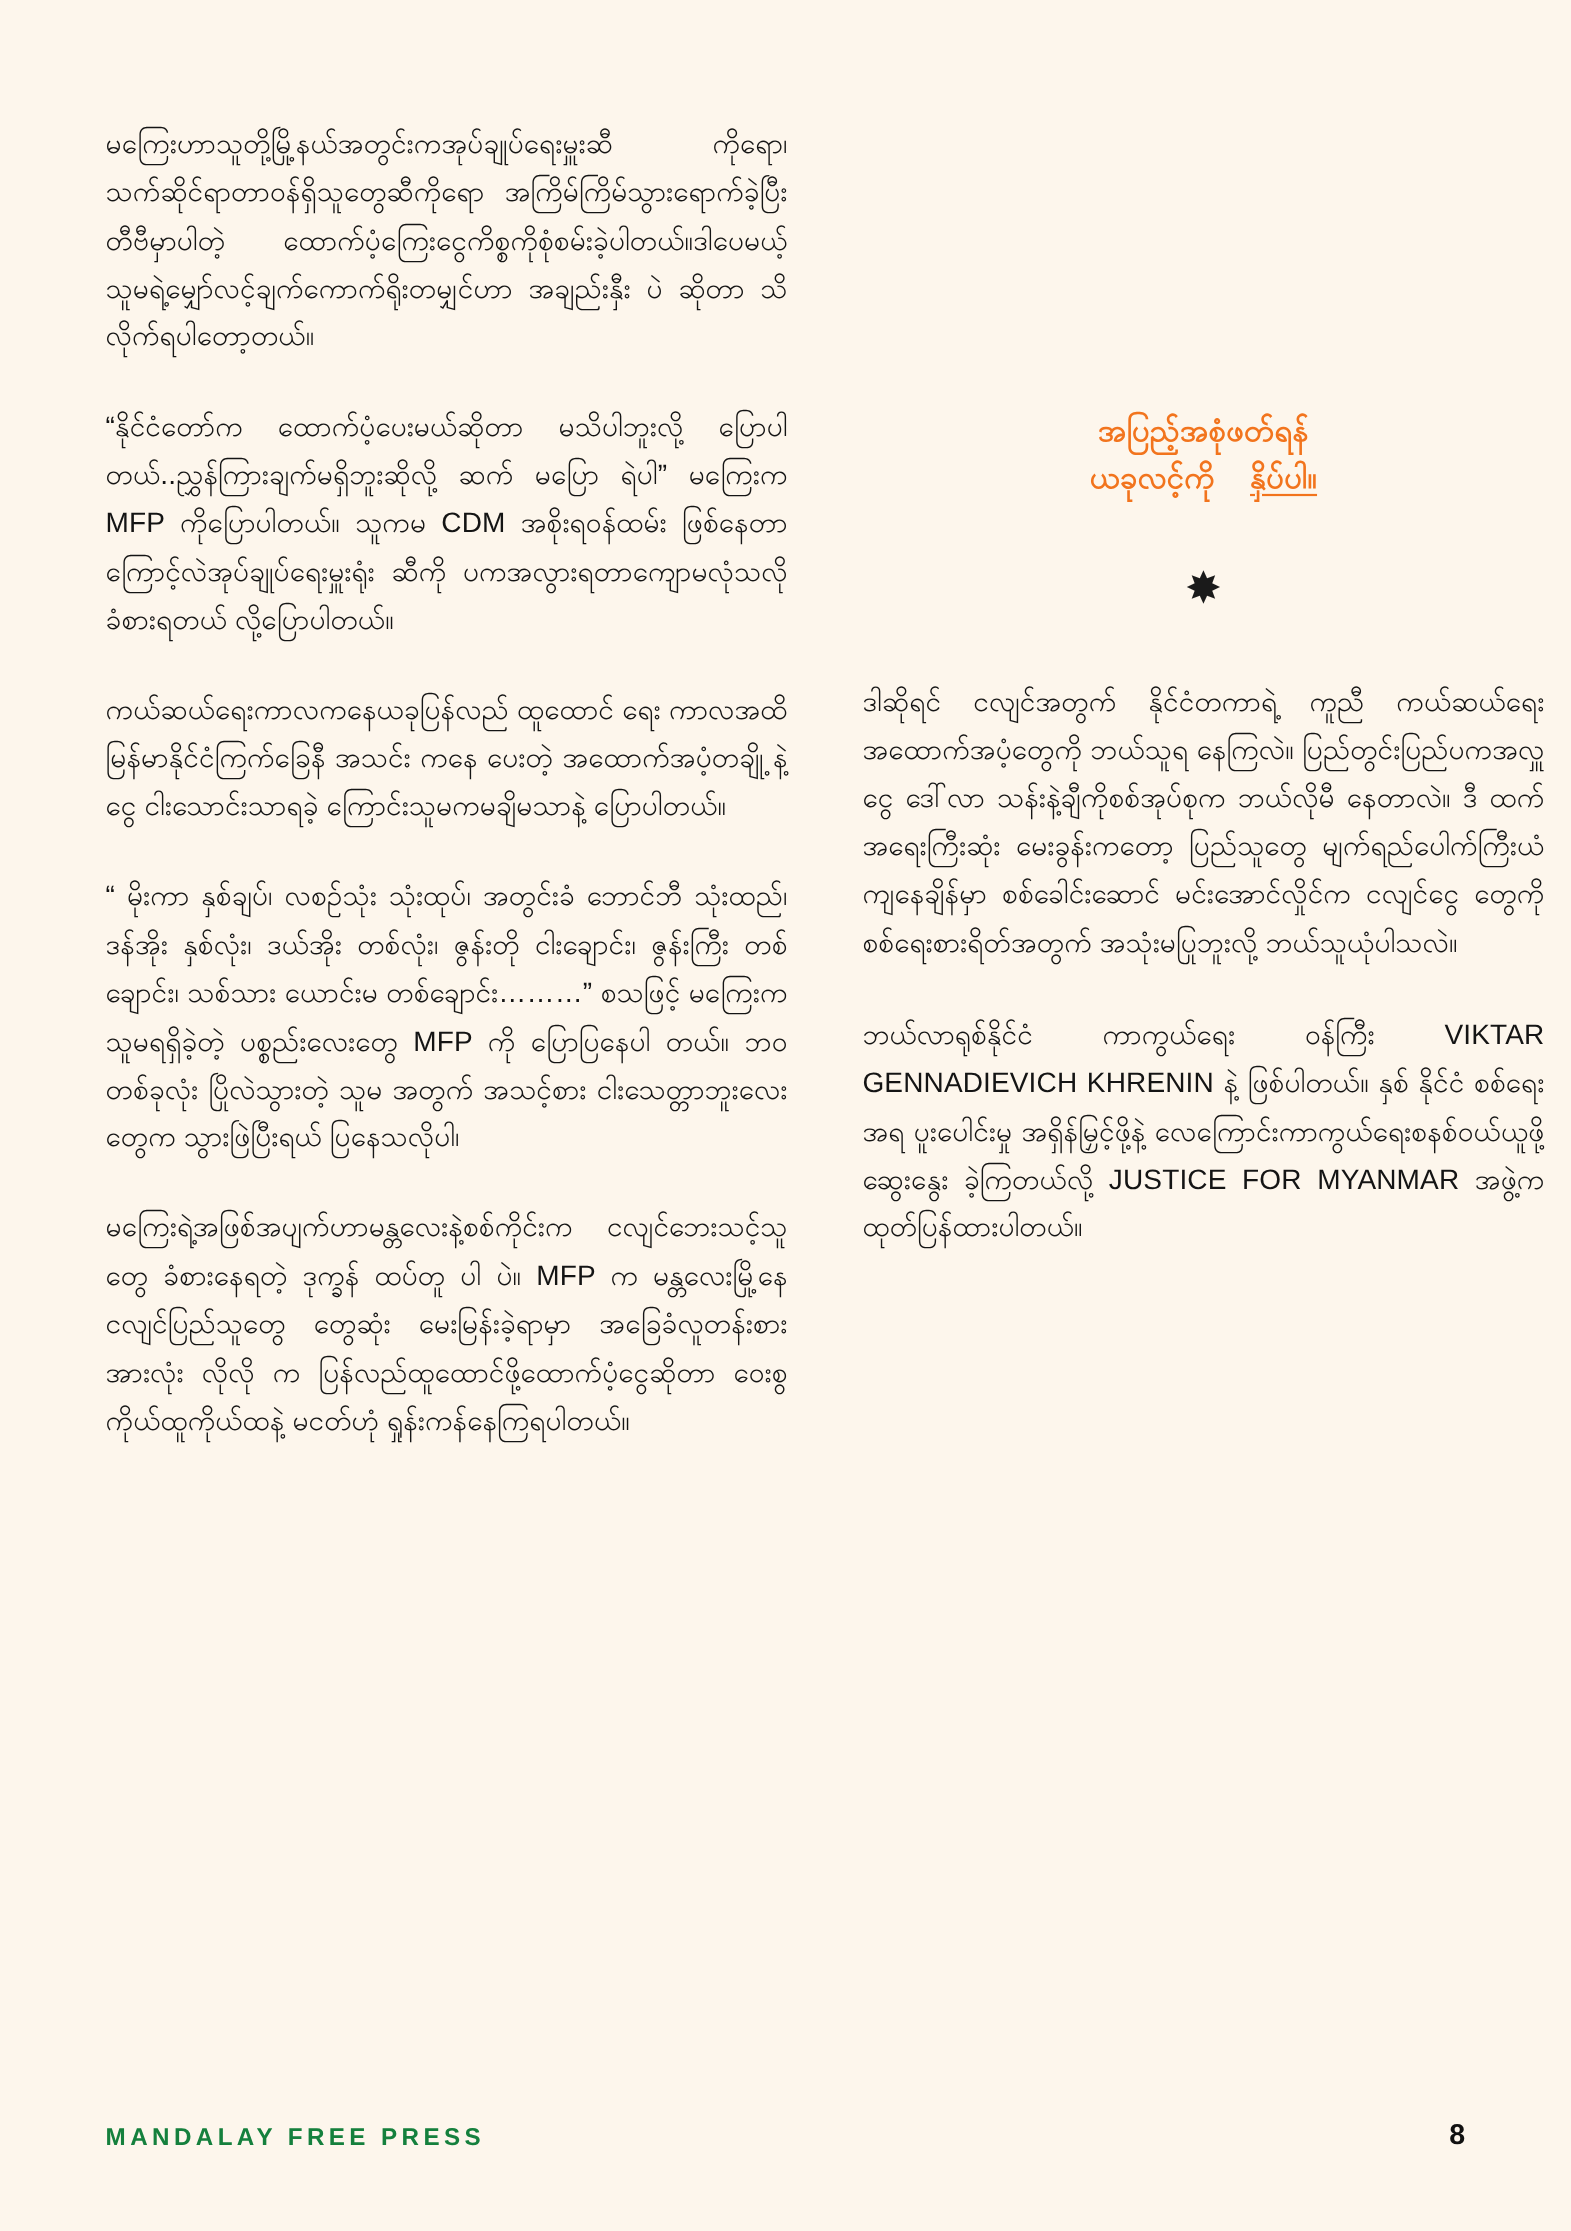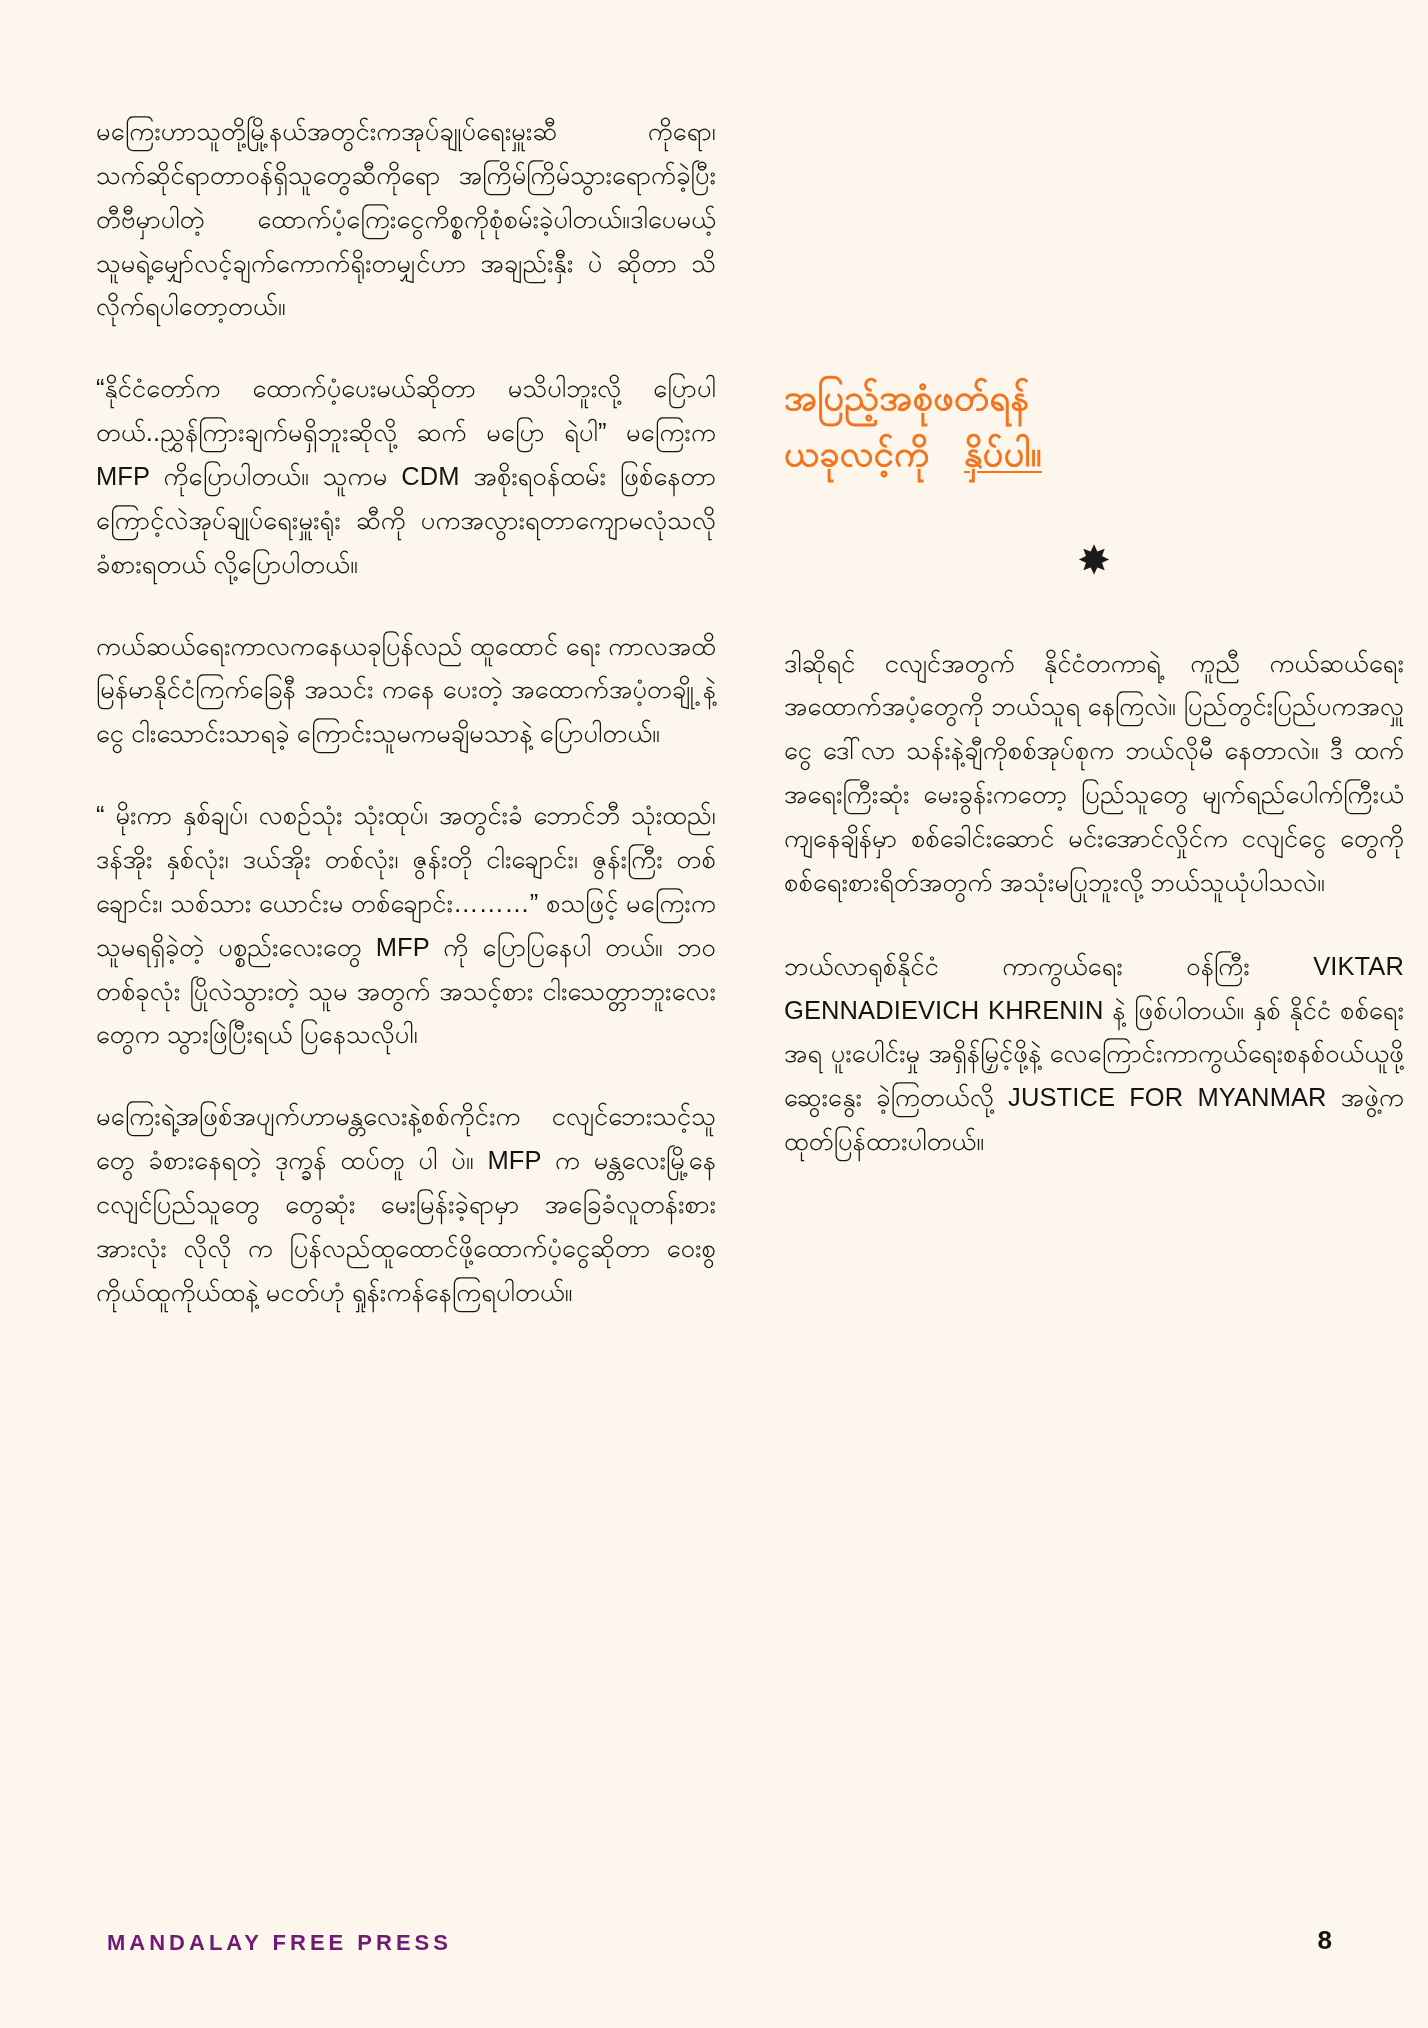--- a/index.html
+++ b/index.html
@@ -35,22 +35,23 @@
     line-height: 1.72;
     color: #141414;
     text-align: justify;
     letter-spacing: 0.1px;
   }
   p.body-text:last-child {
     margin-bottom: 0;
   }
   .right-col .headline {
     margin: 260px 0 0 0;
+    text-align: center;
     color: #f2741d;
-    font-size: 36px;
+    font-size: 28px;
     font-weight: bold;
     line-height: 1.55;
     letter-spacing: 0.3px;
   }
   .headline .line2 {
     display: block;
   }
   .headline .underlined {
     text-decoration: underline;
     text-decoration-thickness: 2px;
@@ -70,25 +71,24 @@
   .footer {
     position: absolute;
     left: 96px;
     right: 96px;
     bottom: 72px;
     display: flex;
     align-items: flex-end;
     justify-content: space-between;
   }
   .footer-brand {
-    color: #701a75;
+    color: #15803d;
     font-weight: bold;
     font-size: 22px;
     letter-spacing: 4px;
-    margin-left: 11px;
   }
   .footer-page {
     color: #111;
     font-weight: bold;
     font-size: 26px;
   }
 </style>
 </head>
 <body>
 

